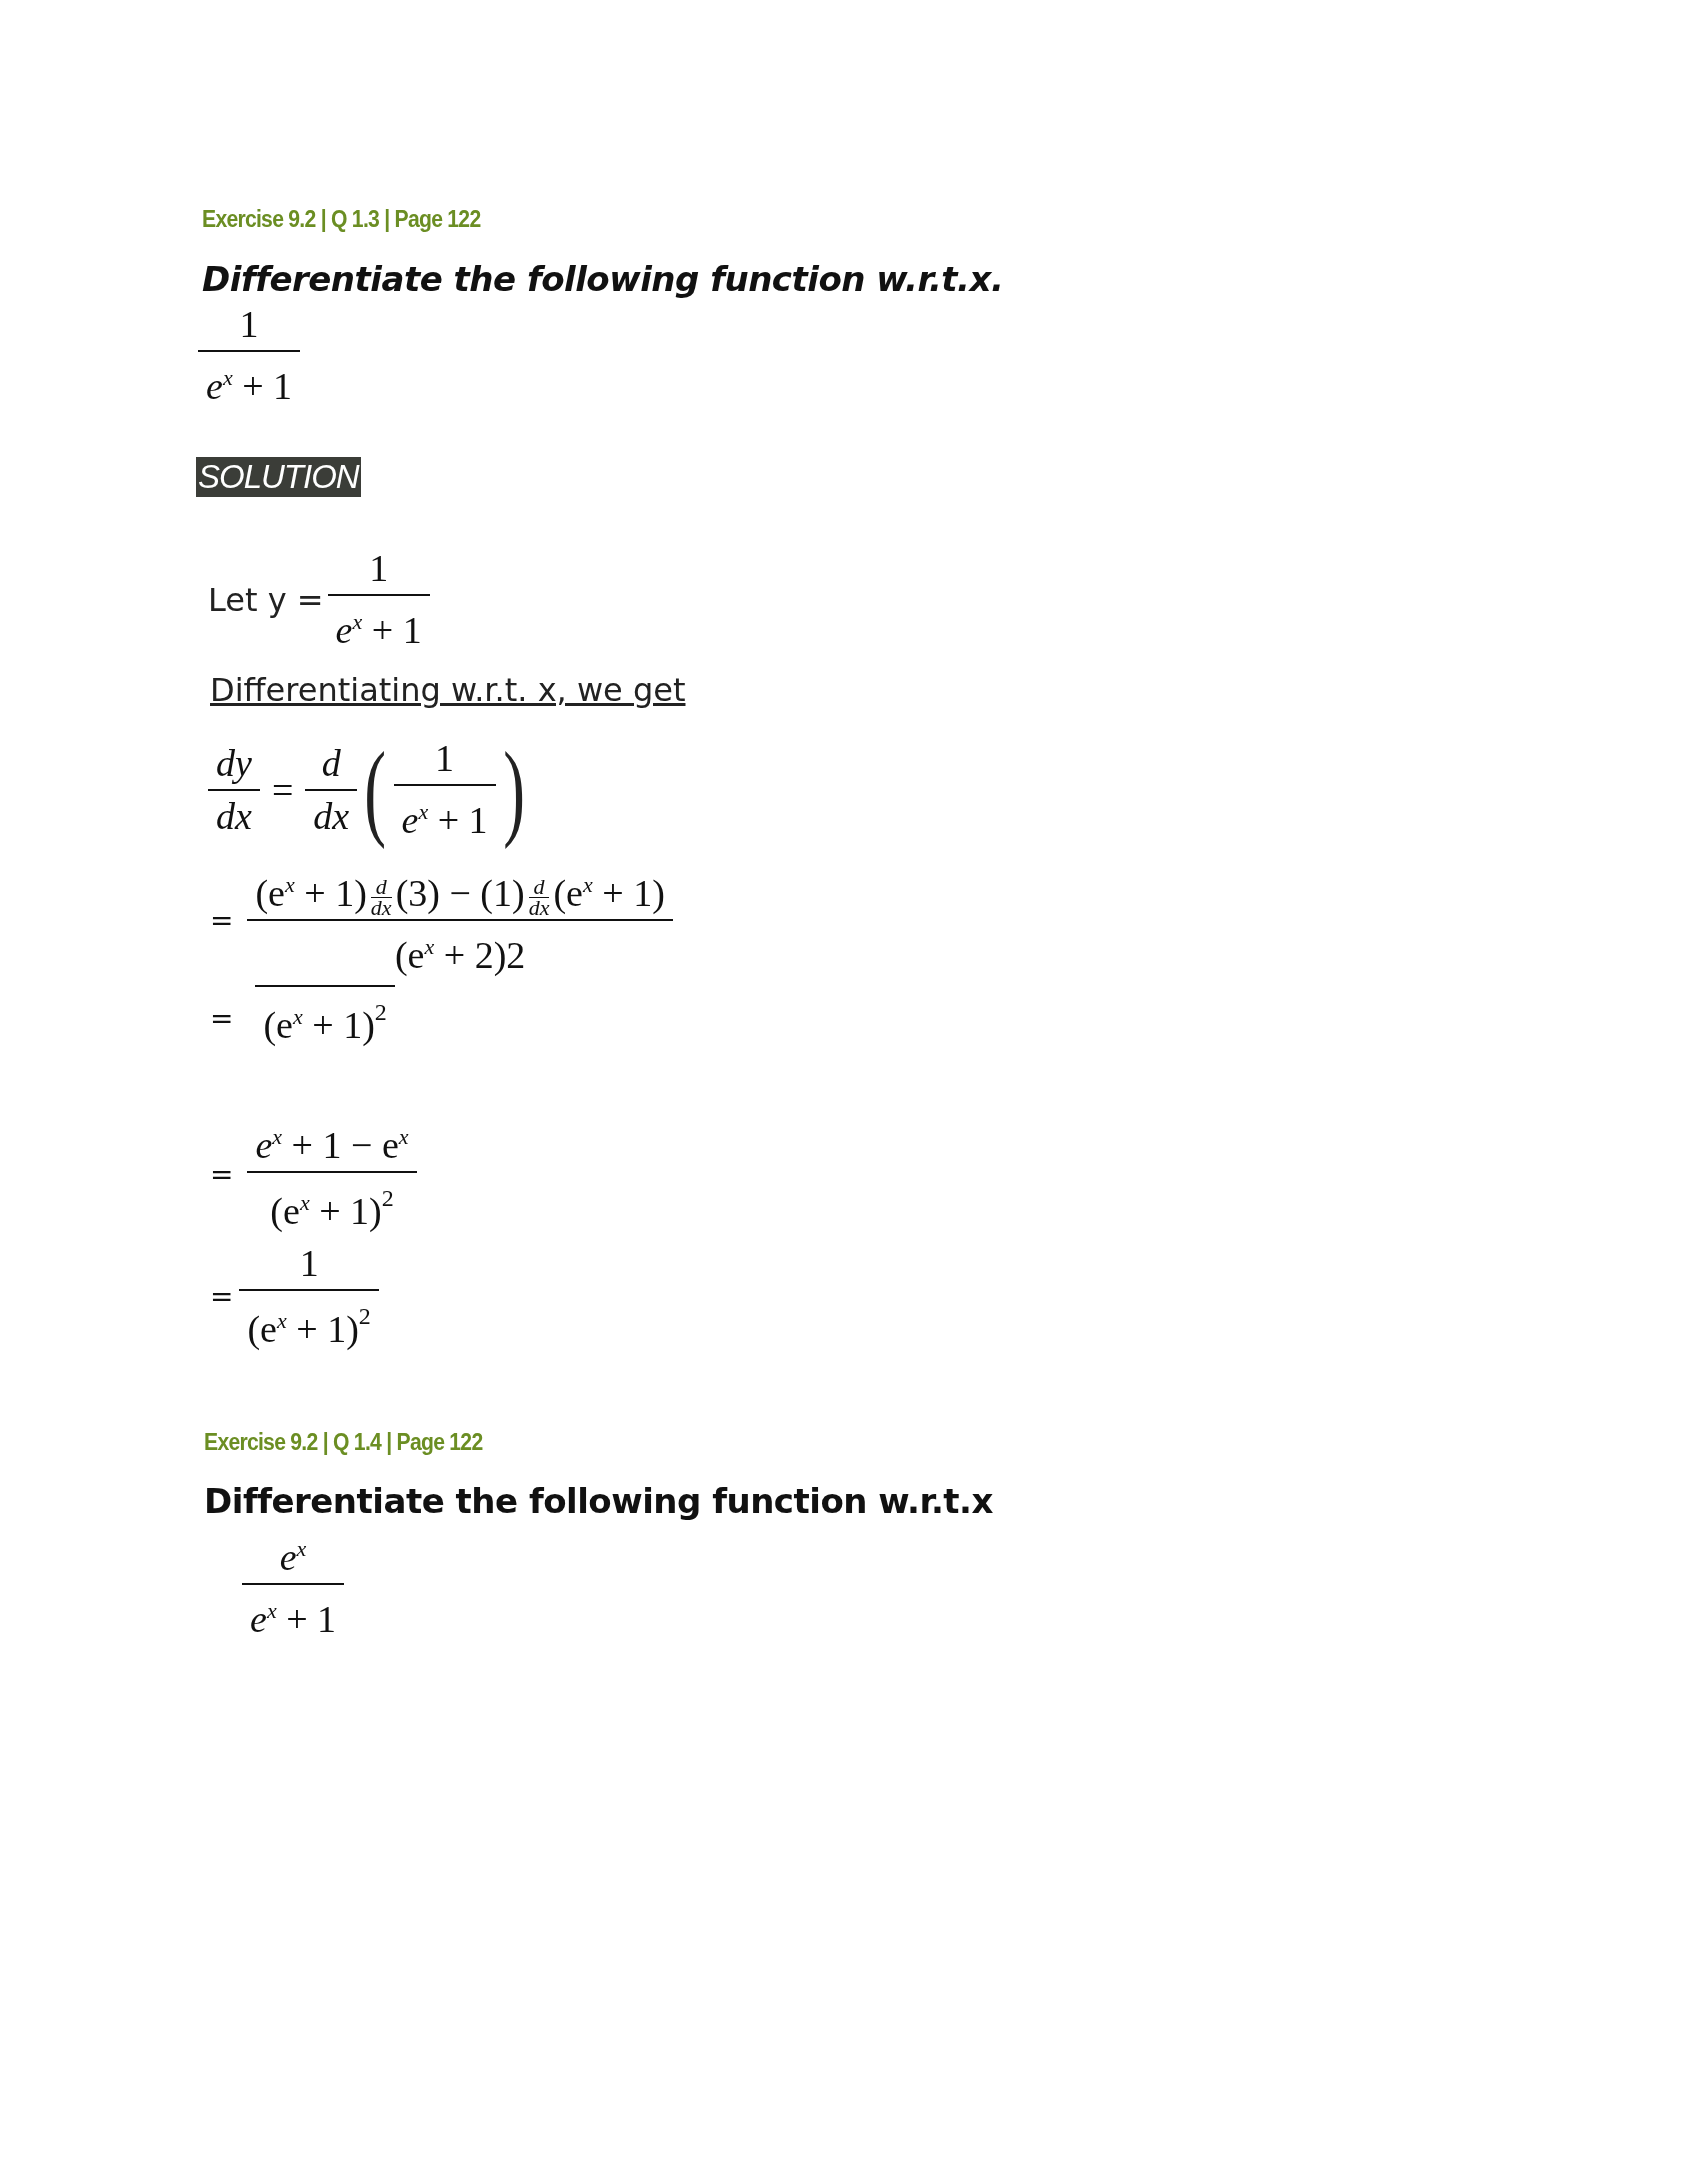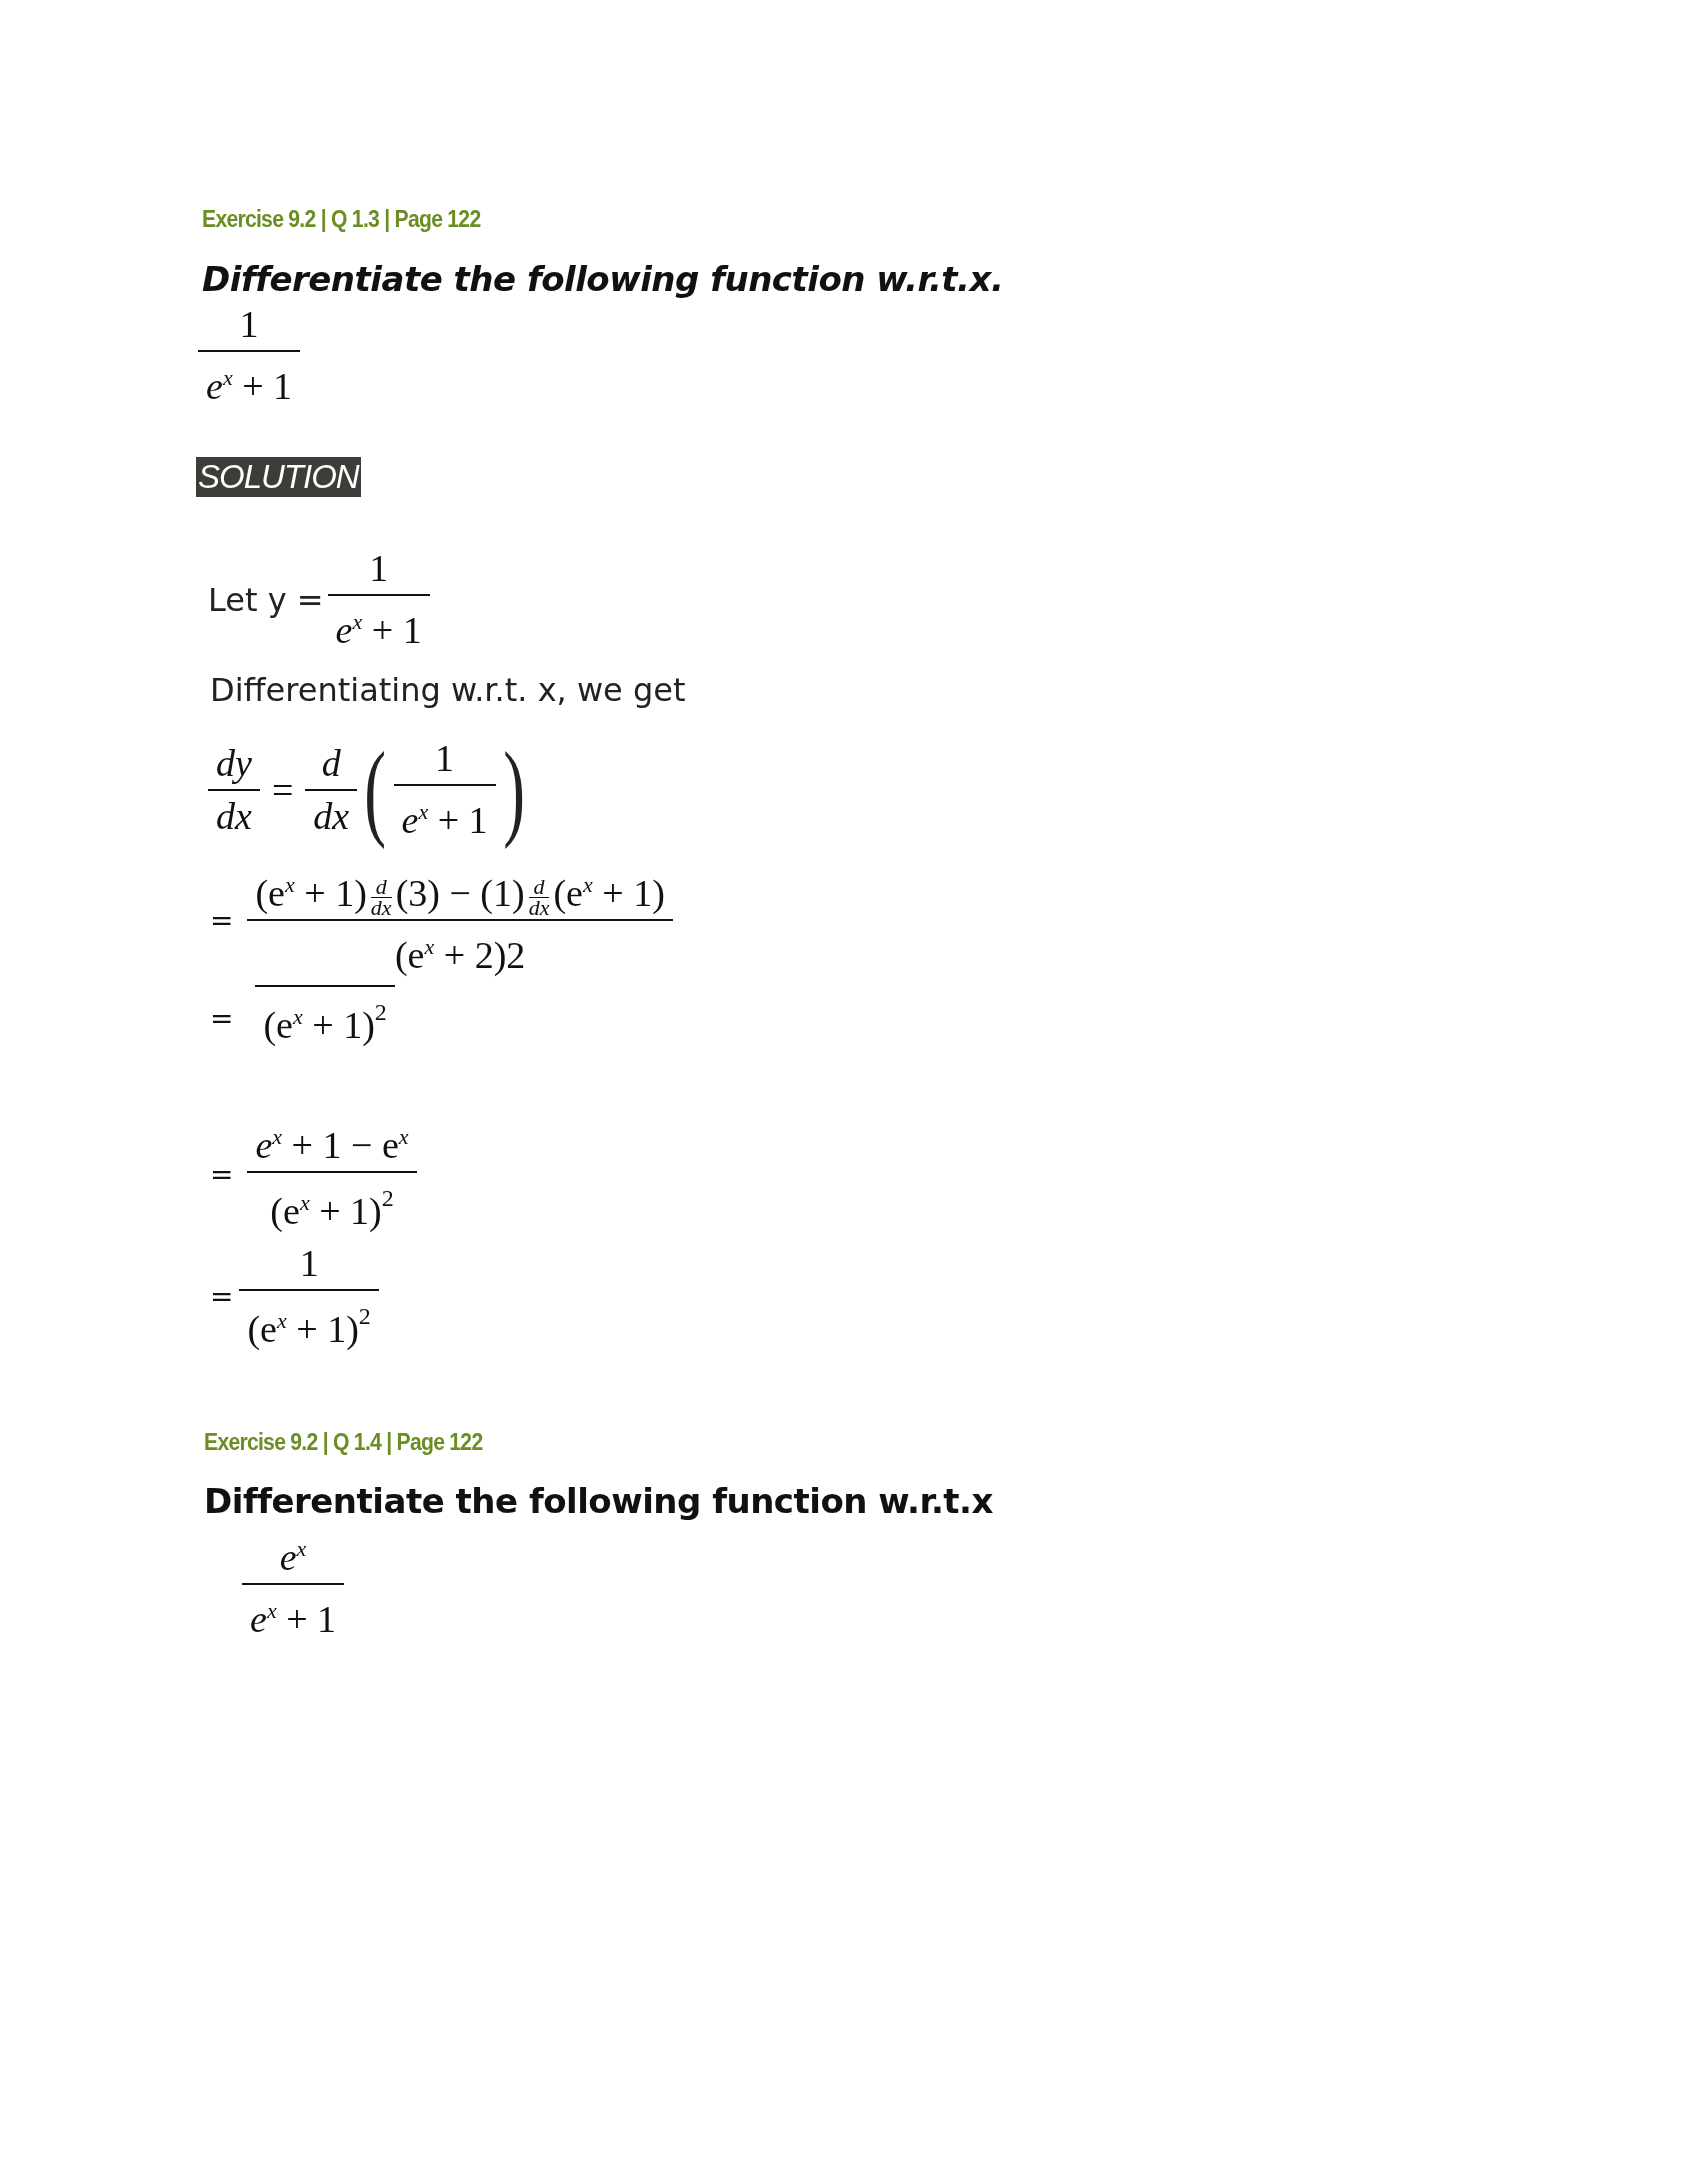--- a/index.html
+++ b/index.html
@@ -39,21 +39,21 @@
 
 <div class="abs row" style="left:208px; top:543px;">
   <span class="body-text">Let y =</span>
   <span class="math frac" style="margin-left:4px;">
     <span class="num">1</span>
     <span class="bar"></span>
     <span class="den"><span class="mi">e</span><sup class="s">x</sup> + 1</span>
   </span>
 </div>
 
-<div class="abs body-text" style="left:210px; top:671px;">Differentiating w.r.t. x, we get</div>
+<div class="abs body-text" style="left:210px; top:671px;text-decoration:underline;">Differentiating w.r.t. x, we get</div>
 
 <div class="abs row math" style="left:208px; top:733px;justify-content:space-between;">
   <span class="frac">
       <span class="num mi">dy</span>
       <span class="bar"></span>
       <span class="den mi">dx</span>
     </span>
   <span style="margin:0 12px;">=</span>
   <span class="frac">
       <span class="num mi">d</span>

